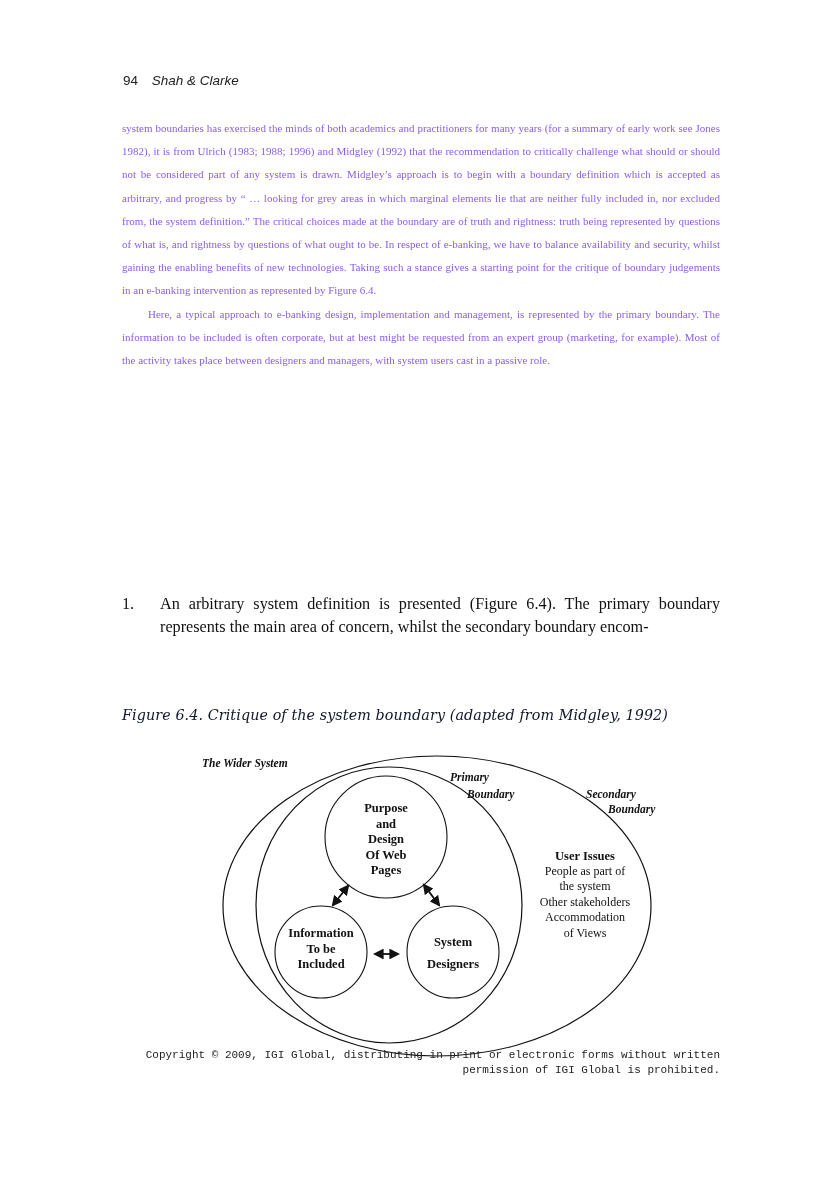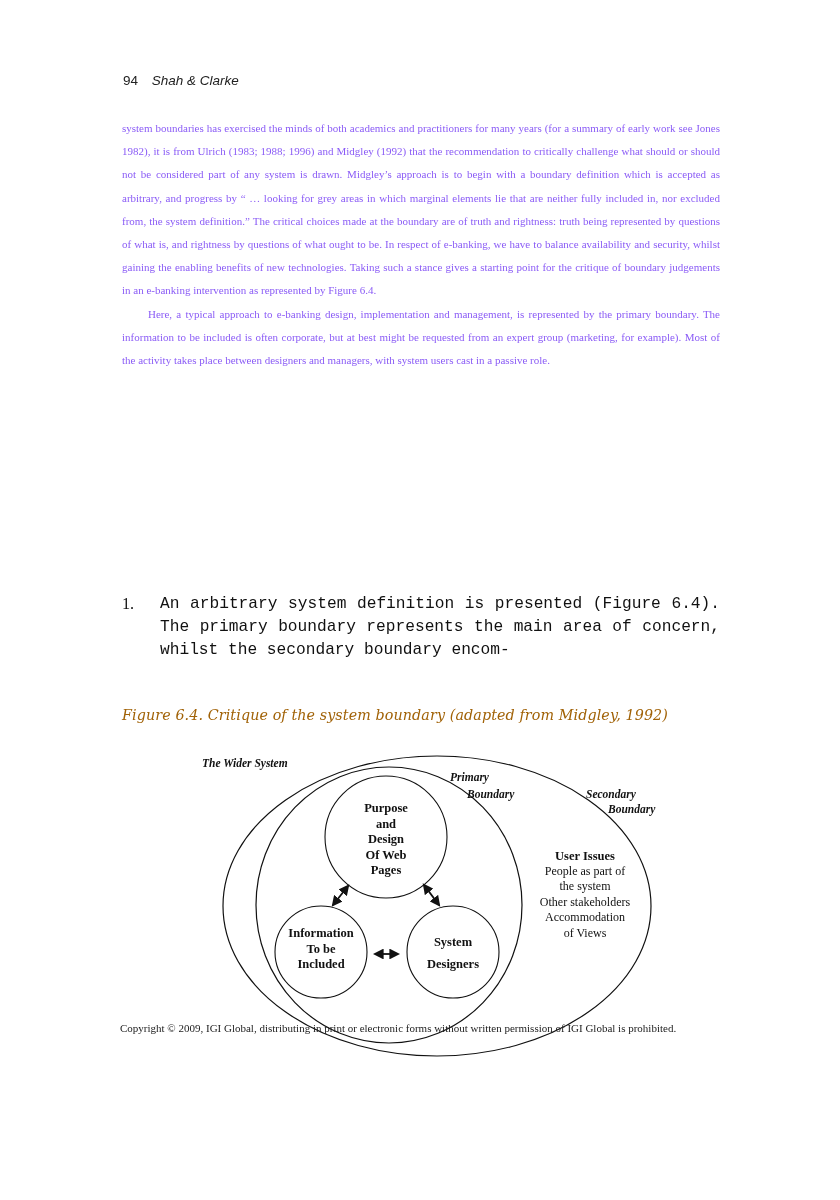--- a/index.html
+++ b/index.html
@@ -5,29 +5,29 @@
   html, body { margin:0; padding:0; background:#ffffff; }
   body { width:840px; height:1200px; position:relative; overflow:hidden; color:#111; }
   .running-head { position:absolute; left:123px; top:73px; font-family:"Liberation Sans", sans-serif; font-size:13.5px; color:#222; }
   .running-head .pg { margin-right:10px; }
   .running-head .authors { font-style:italic; }
   .body-text { position:absolute; left:122px; top:117px; width:598px; font-family:Liberation Serif, serif; font-size:11px; line-height:23.2px; text-align:justify; color:#8b5cf6; }
   .body-text p { margin:0; }
   .body-text p.indent { text-indent:26px; }
   .numbered { position:absolute; left:122px; top:593px; width:598px; font-family:"Liberation Serif", serif; font-size:16.2px; line-height:23.2px; color:#111; }
   .numbered .num { position:absolute; left:0; top:0; }
-  .numbered .item-text { margin-left:38px; text-align:justify;font-family:Liberation Mono, monospace; }
-  .caption { position:absolute; left:122px; top:707px; font-family:"DejaVu Serif", serif; font-style:italic; font-size:14.3px; color:#a16207; letter-spacing:0.1px; }
+  .numbered .item-text { margin-left:38px; text-align:justify; }
+  .caption { position:absolute; left:122px; top:707px; font-family:"DejaVu Serif", serif; font-style:italic; font-size:14.3px; color:#0f172a; letter-spacing:0.1px; }
   .figure { position:absolute; left:16px; top:0; width:840px; height:1200px; pointer-events:none; }
   .figure svg { position:absolute; left:0; top:0; }
   .figure svg text { font-family:"Liberation Serif", serif; fill:#111; }
   .lbl-italic { font-style:italic; font-weight:bold; font-size:11.5px; }
   .lbl-bold { font-weight:bold; font-size:12.5px; }
   .lbl-reg { font-size:12px; }
-  .copyright { position:absolute; left:120px; top:1021px; width:600px; font-family:Liberation Serif, serif; font-size:11px; line-height:15px; color:#222; }
+  .copyright { position:absolute; left:120px; top:1048px; width:600px; font-family:Liberation Mono, monospace; font-size:11px; line-height:15px; color:#222;text-align:right; }
 </style>
 </head>
 <body>
 
 <div class="running-head">
   <span class="pg">94</span>
   <span class="authors">Shah &amp; Clarke</span>
 </div>
 
 <div class="body-text">

